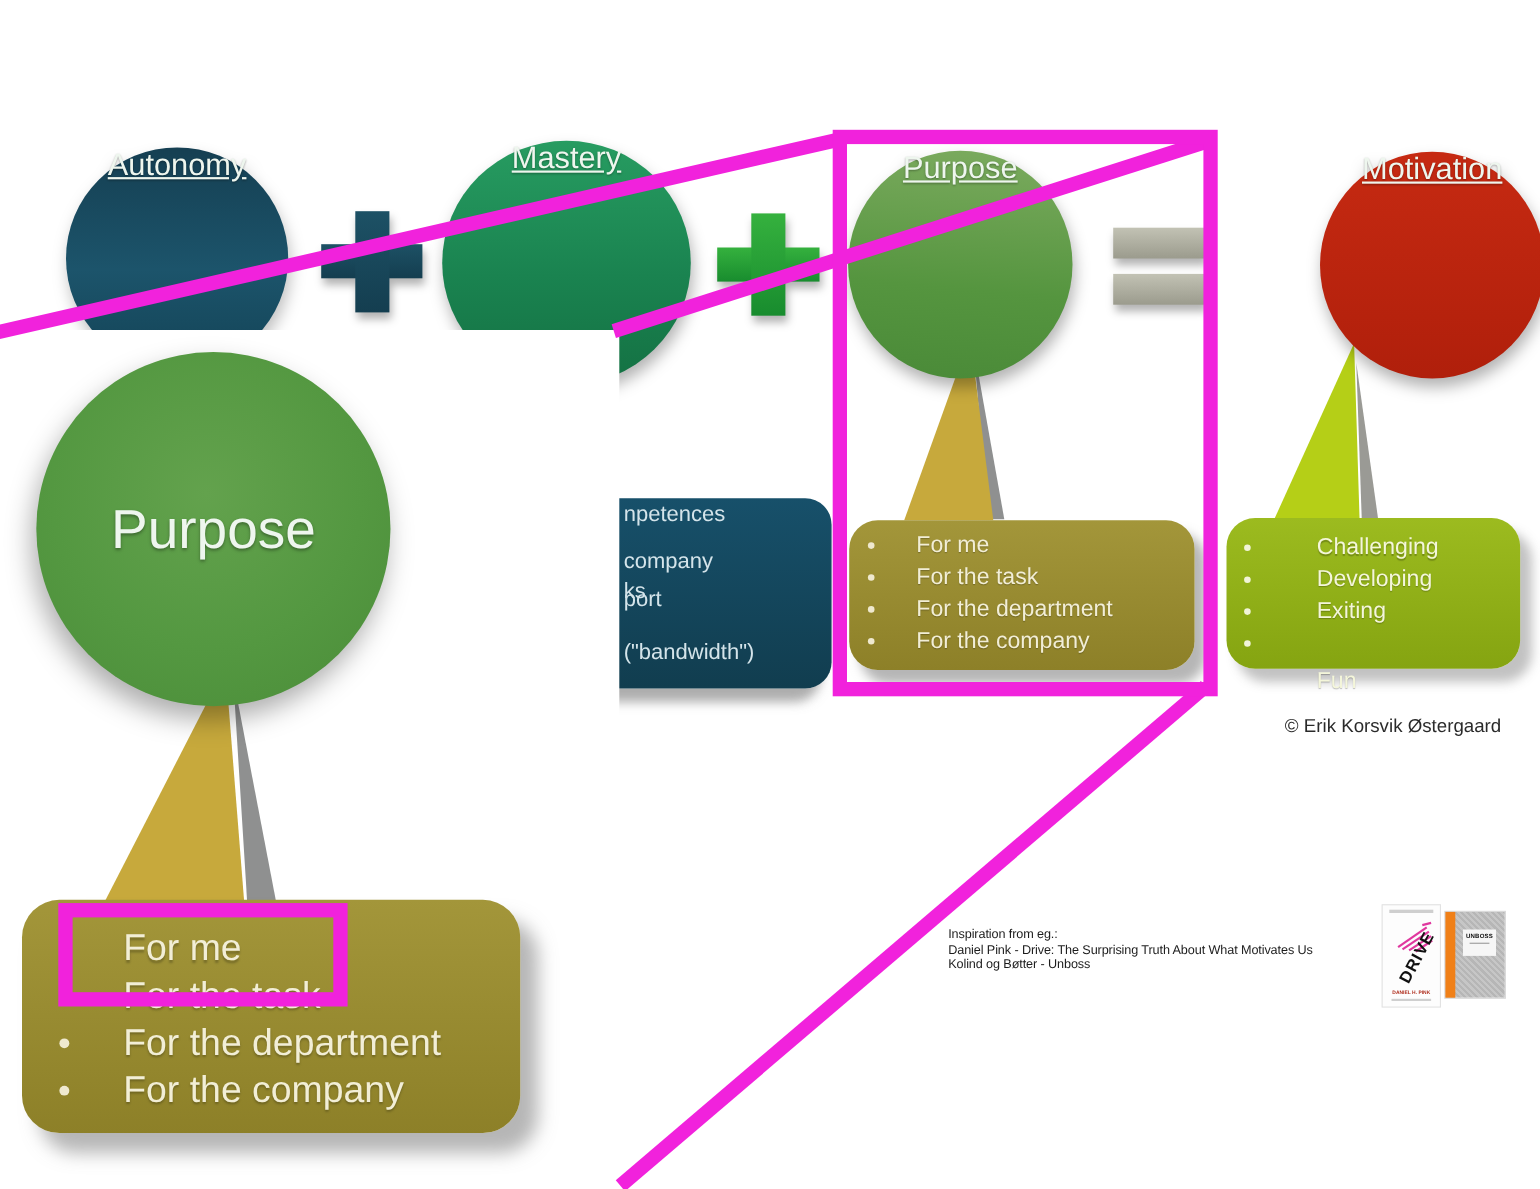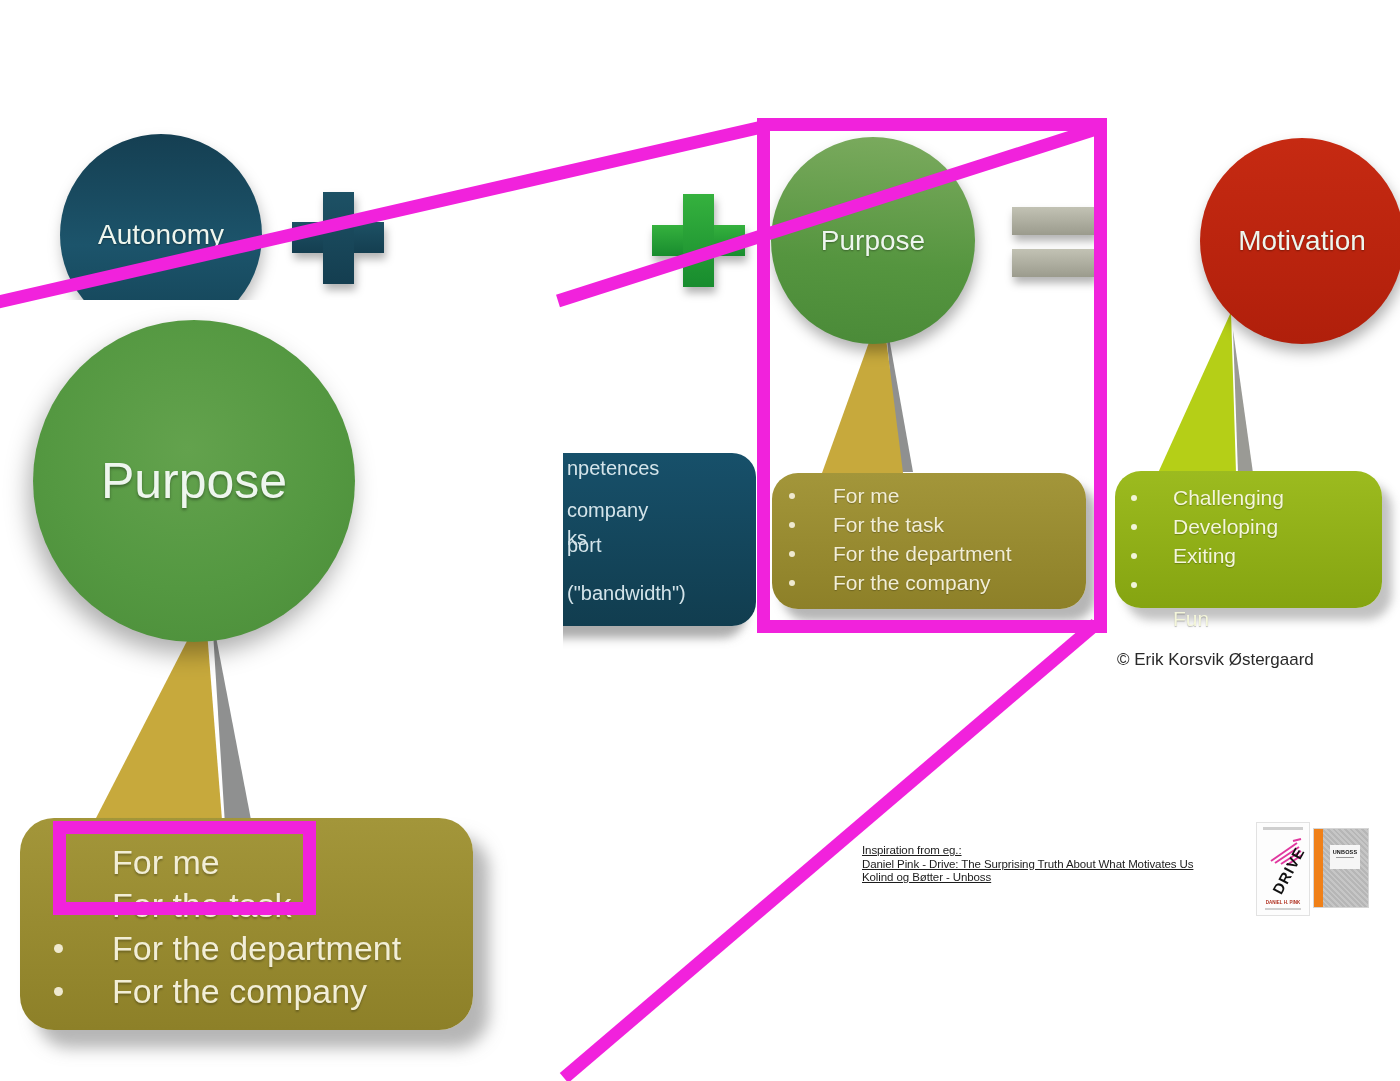--- a/index.html
+++ b/index.html
@@ -4,22 +4,22 @@
 <style>
   html,body{margin:0;padding:0;background:#ffffff;}
   body{font-family:"Liberation Sans","DejaVu Sans",sans-serif;}
   #stage{position:relative;width:1400px;height:1081px;overflow:hidden;background:#ffffff;}
   .abs{position:absolute;}
 
   
   .slide-title{left:55px;top:36px;font-size:38px;font-weight:bold;color:#161616;letter-spacing:-0.5px;}
 
   
-  .circle{border-radius:50%;display:flex;align-items:center;justify-content:center;
-          color:#eef6ee;font-size:28px;text-shadow:0 1px 2px rgba(0,0,0,.35);z-index:2;}
+  .circle{border-radius:50%;display:flex;align-items:flex-start;justify-content:center;
+          color:#eef6ee;font-size:28px;text-shadow:0 1px 2px rgba(0,0,0,.35);z-index:2;text-decoration:underline;}
   .c-autonomy{left:60px;top:134px;width:202px;height:202px;
       background:linear-gradient(180deg,#153f52 0%,#1c546b 55%,#134356 100%);
       filter:drop-shadow(2px 8px 7px rgba(0,0,0,.25));}
   .c-mastery{left:402px;top:128px;width:226px;height:222px;
       background:linear-gradient(180deg,#279c61 0%,#1a8350 55%,#147143 100%);
       filter:drop-shadow(2px 8px 7px rgba(0,0,0,.3));}
   .c-purpose{left:771px;top:137px;width:204px;height:207px;
       background:linear-gradient(185deg,#7cab5f 0%,#55953f 60%,#4a8a38 100%);
       filter:drop-shadow(2px 8px 7px rgba(0,0,0,.3));}
   .c-motivation{left:1200px;top:138px;width:204px;height:206px;
@@ -40,28 +40,28 @@
       box-shadow:-10px 12px 10px rgba(105,105,105,.55);}
   .box-purpose{left:772px;top:473px;width:314px;height:136px;
       background:linear-gradient(180deg,#a3963a 0%,#8d8028 100%);
       box-shadow:10px 12px 10px rgba(110,110,110,.5);}
   .box-motivation{left:1115px;top:471px;width:267px;height:137px;
       background:linear-gradient(180deg,#9cbb1f 0%,#85a411 100%);
       box-shadow:10px 12px 10px rgba(120,120,120,.45);}
   .frag{position:absolute;left:567px;color:#d4e4ea;font-size:20px;white-space:nowrap;z-index:3;}
   .b-item{position:absolute;color:#f2eed6;font-size:21px;white-space:nowrap;z-index:3;
           text-shadow:0 1px 1px rgba(0,0,0,.25);}
-  .b-item-m{color:#f4f6da;}
+  .b-item-m{color:#f4f6da;margin-left:24px;}
   .dot{position:absolute;width:6px;height:6px;border-radius:50%;background:#efe9cf;z-index:3;}
   .dot-m{background:#f1f4d8;}
 
   
-  .copyright{left:1117px;top:650px;font-size:17px;color:#2a2a2a;z-index:3;}
+  .copyright{left:1168px;top:650px;font-size:17px;color:#2a2a2a;z-index:3;}
   .footer{left:862px;top:844px;font-size:11.5px;line-height:13.5px;color:#1c1c1c;
-          letter-spacing:-0.1px;z-index:3;text-decoration:underline;}
+          letter-spacing:-0.1px;z-index:3;}
 
   
   .book-drive{left:1256px;top:822px;width:52px;height:92px;background:#fdfdfd;
       border:1px solid #e2e2e2;z-index:3;overflow:hidden;}
   .drive-top{position:absolute;left:6px;top:4px;width:40px;height:3px;background:#cfcfcf;}
   .drive-title{position:absolute;left:2px;top:28px;font-size:15px;font-weight:bold;color:#111;
       transform:rotate(-62deg);transform-origin:left top;letter-spacing:1px;
       left:12px;top:66px;}
   .drive-author{position:absolute;left:0;bottom:10px;width:100%;text-align:center;
       font-size:4.5px;font-weight:bold;color:#b03020;}
@@ -110,20 +110,23 @@
     <polygon points="1231,312 1158,473 1236,473" fill="#b5cf17"></polygon>
   </svg>
 
   <div class="abs circle c-autonomy">
     <span>Autonomy</span>
   </div>
   <div class="abs op-wrap plus1" style="left:292px;top:192px;width:92px;height:92px;">
     <div class="bar" style="left:0;top:30px;width:92px;height:31px;"></div>
     <div class="bar" style="left:31px;top:0;width:31px;height:92px;"></div>
   </div>
+  <div class="abs circle c-mastery">
+    <span>Mastery</span>
+  </div>
   <div class="abs op-wrap plus2" style="left:652px;top:194px;width:93px;height:93px;">
     <div class="bar" style="left:0;top:31px;width:93px;height:31px;"></div>
     <div class="bar" style="left:31px;top:0;width:31px;height:93px;"></div>
   </div>
   <div class="abs circle c-purpose">
     <span>Purpose</span>
   </div>
   <div class="abs op-wrap equals" style="left:1012px;top:207px;width:84px;height:70px;">
     <div class="bar" style="left:0;top:0;width:84px;height:28px;"></div>
     <div class="bar" style="left:0;top:42px;width:84px;height:28px;"></div>

